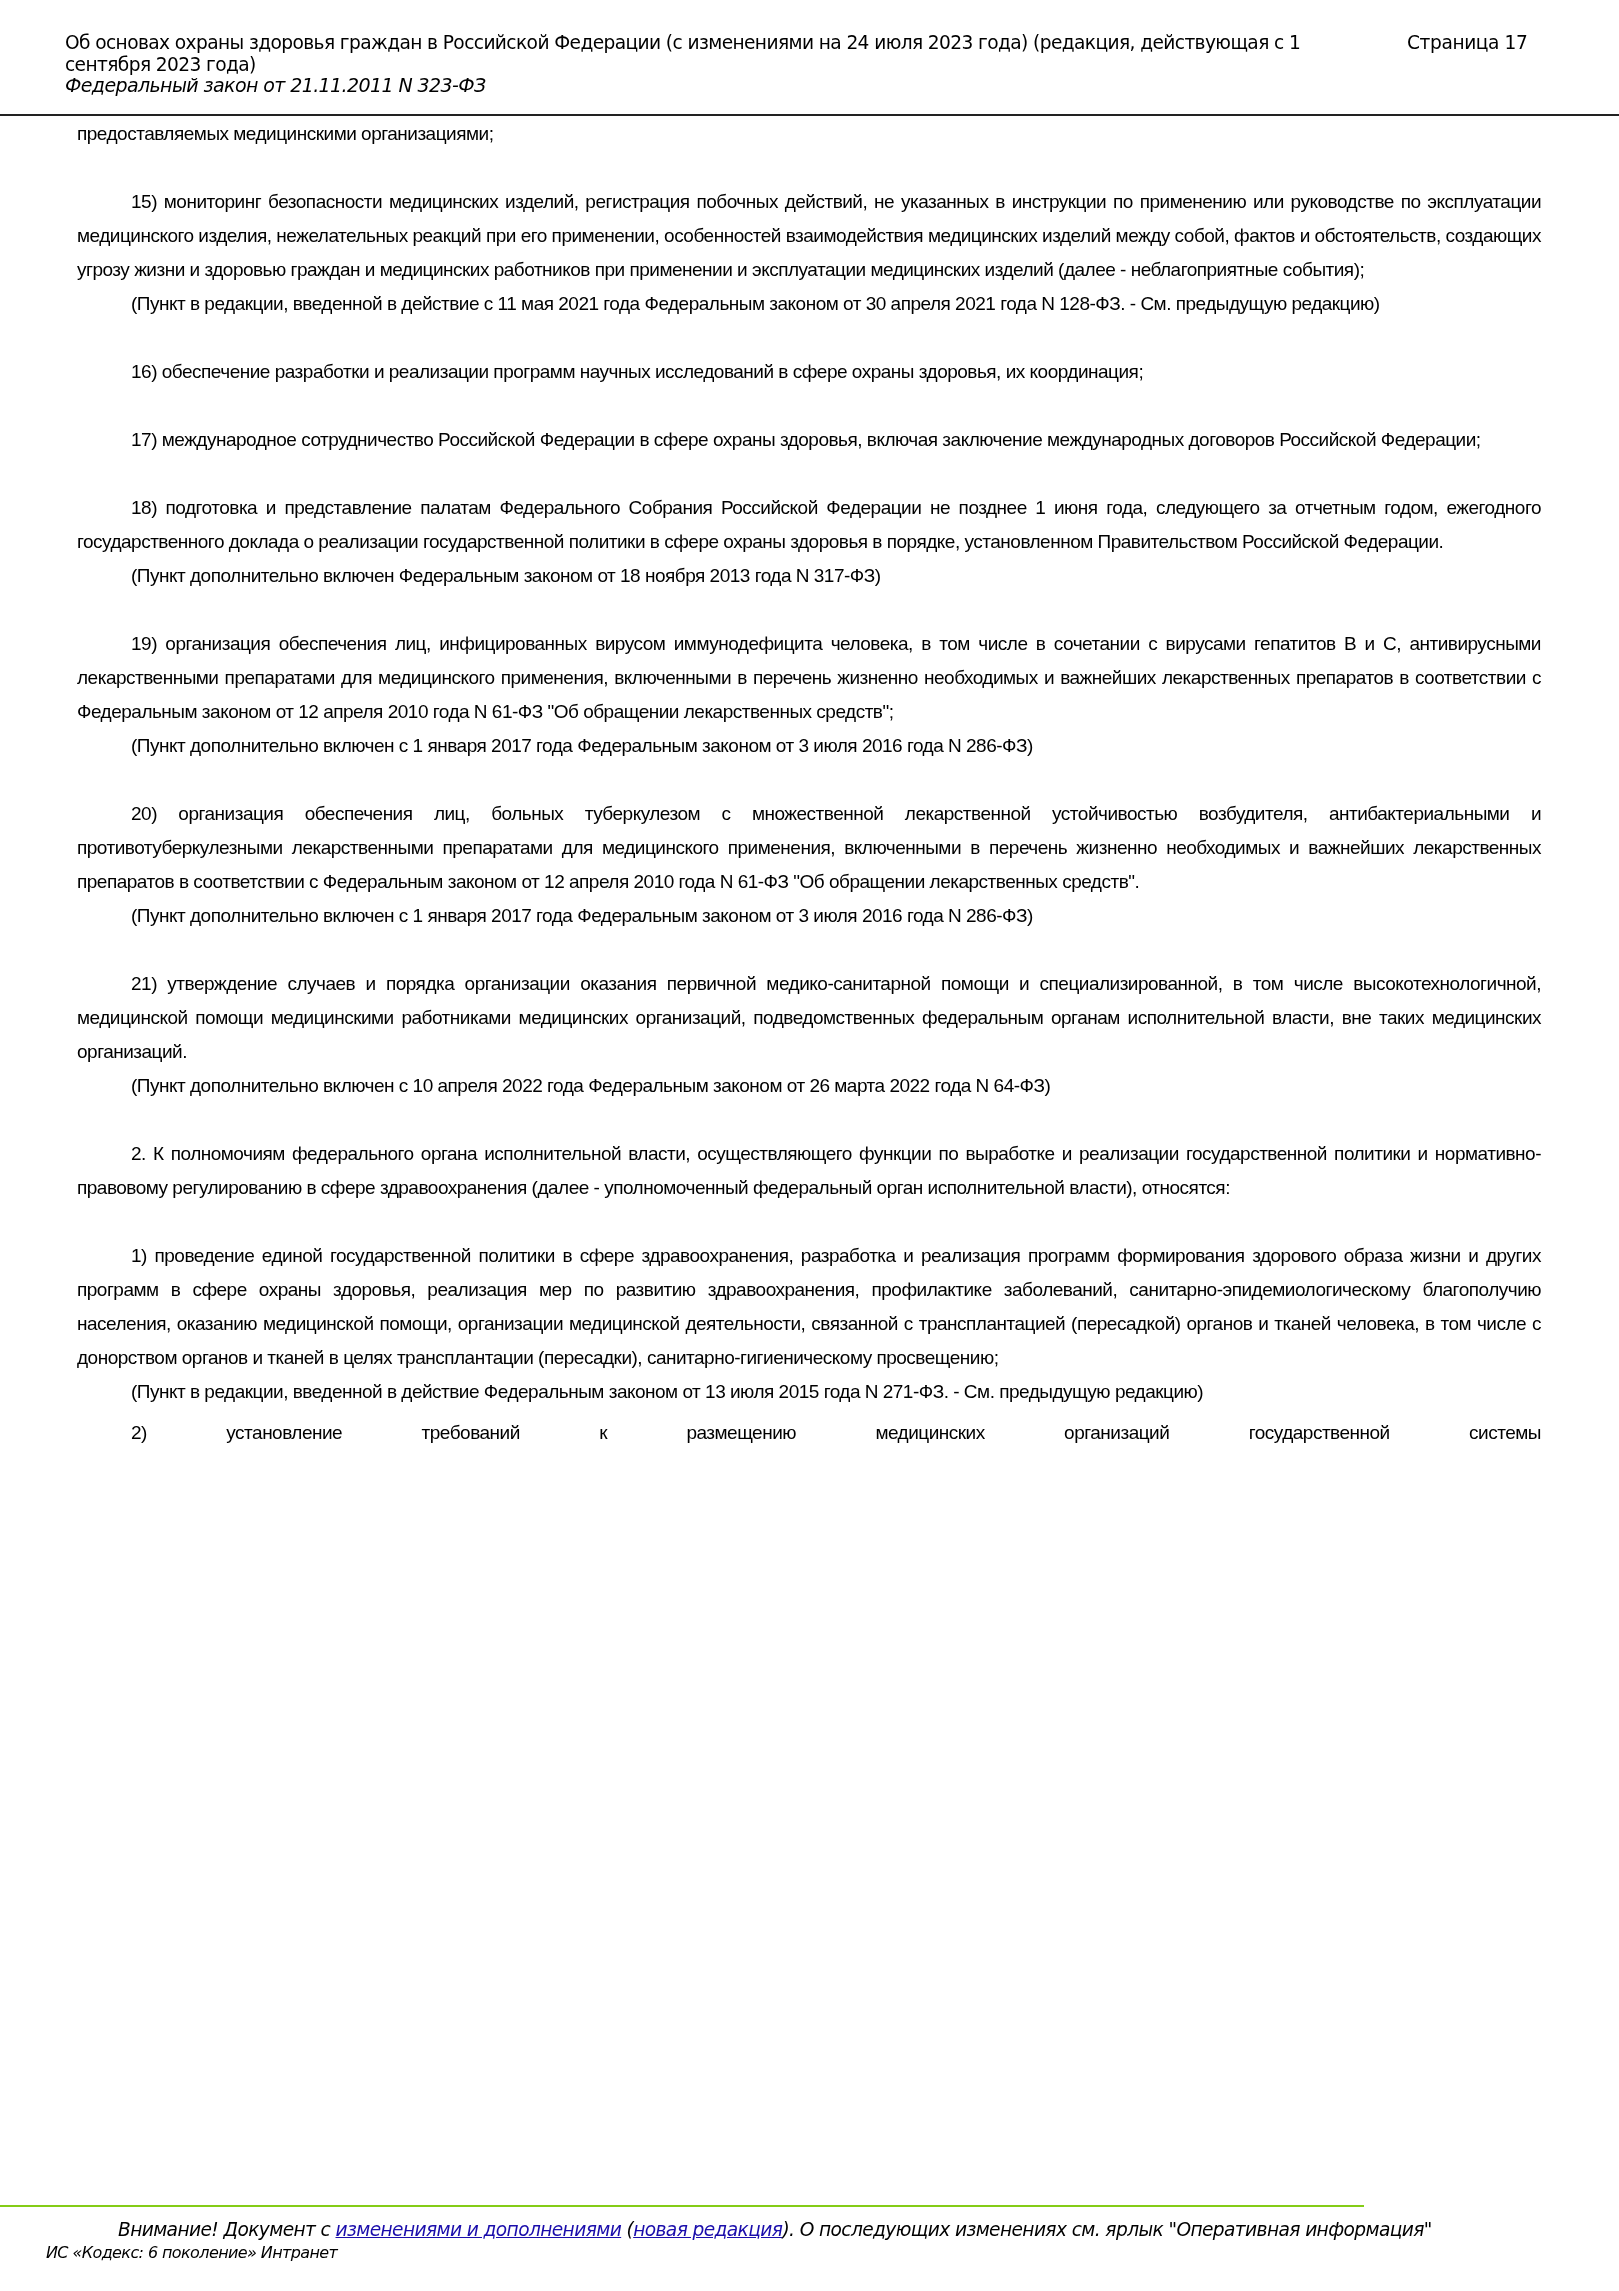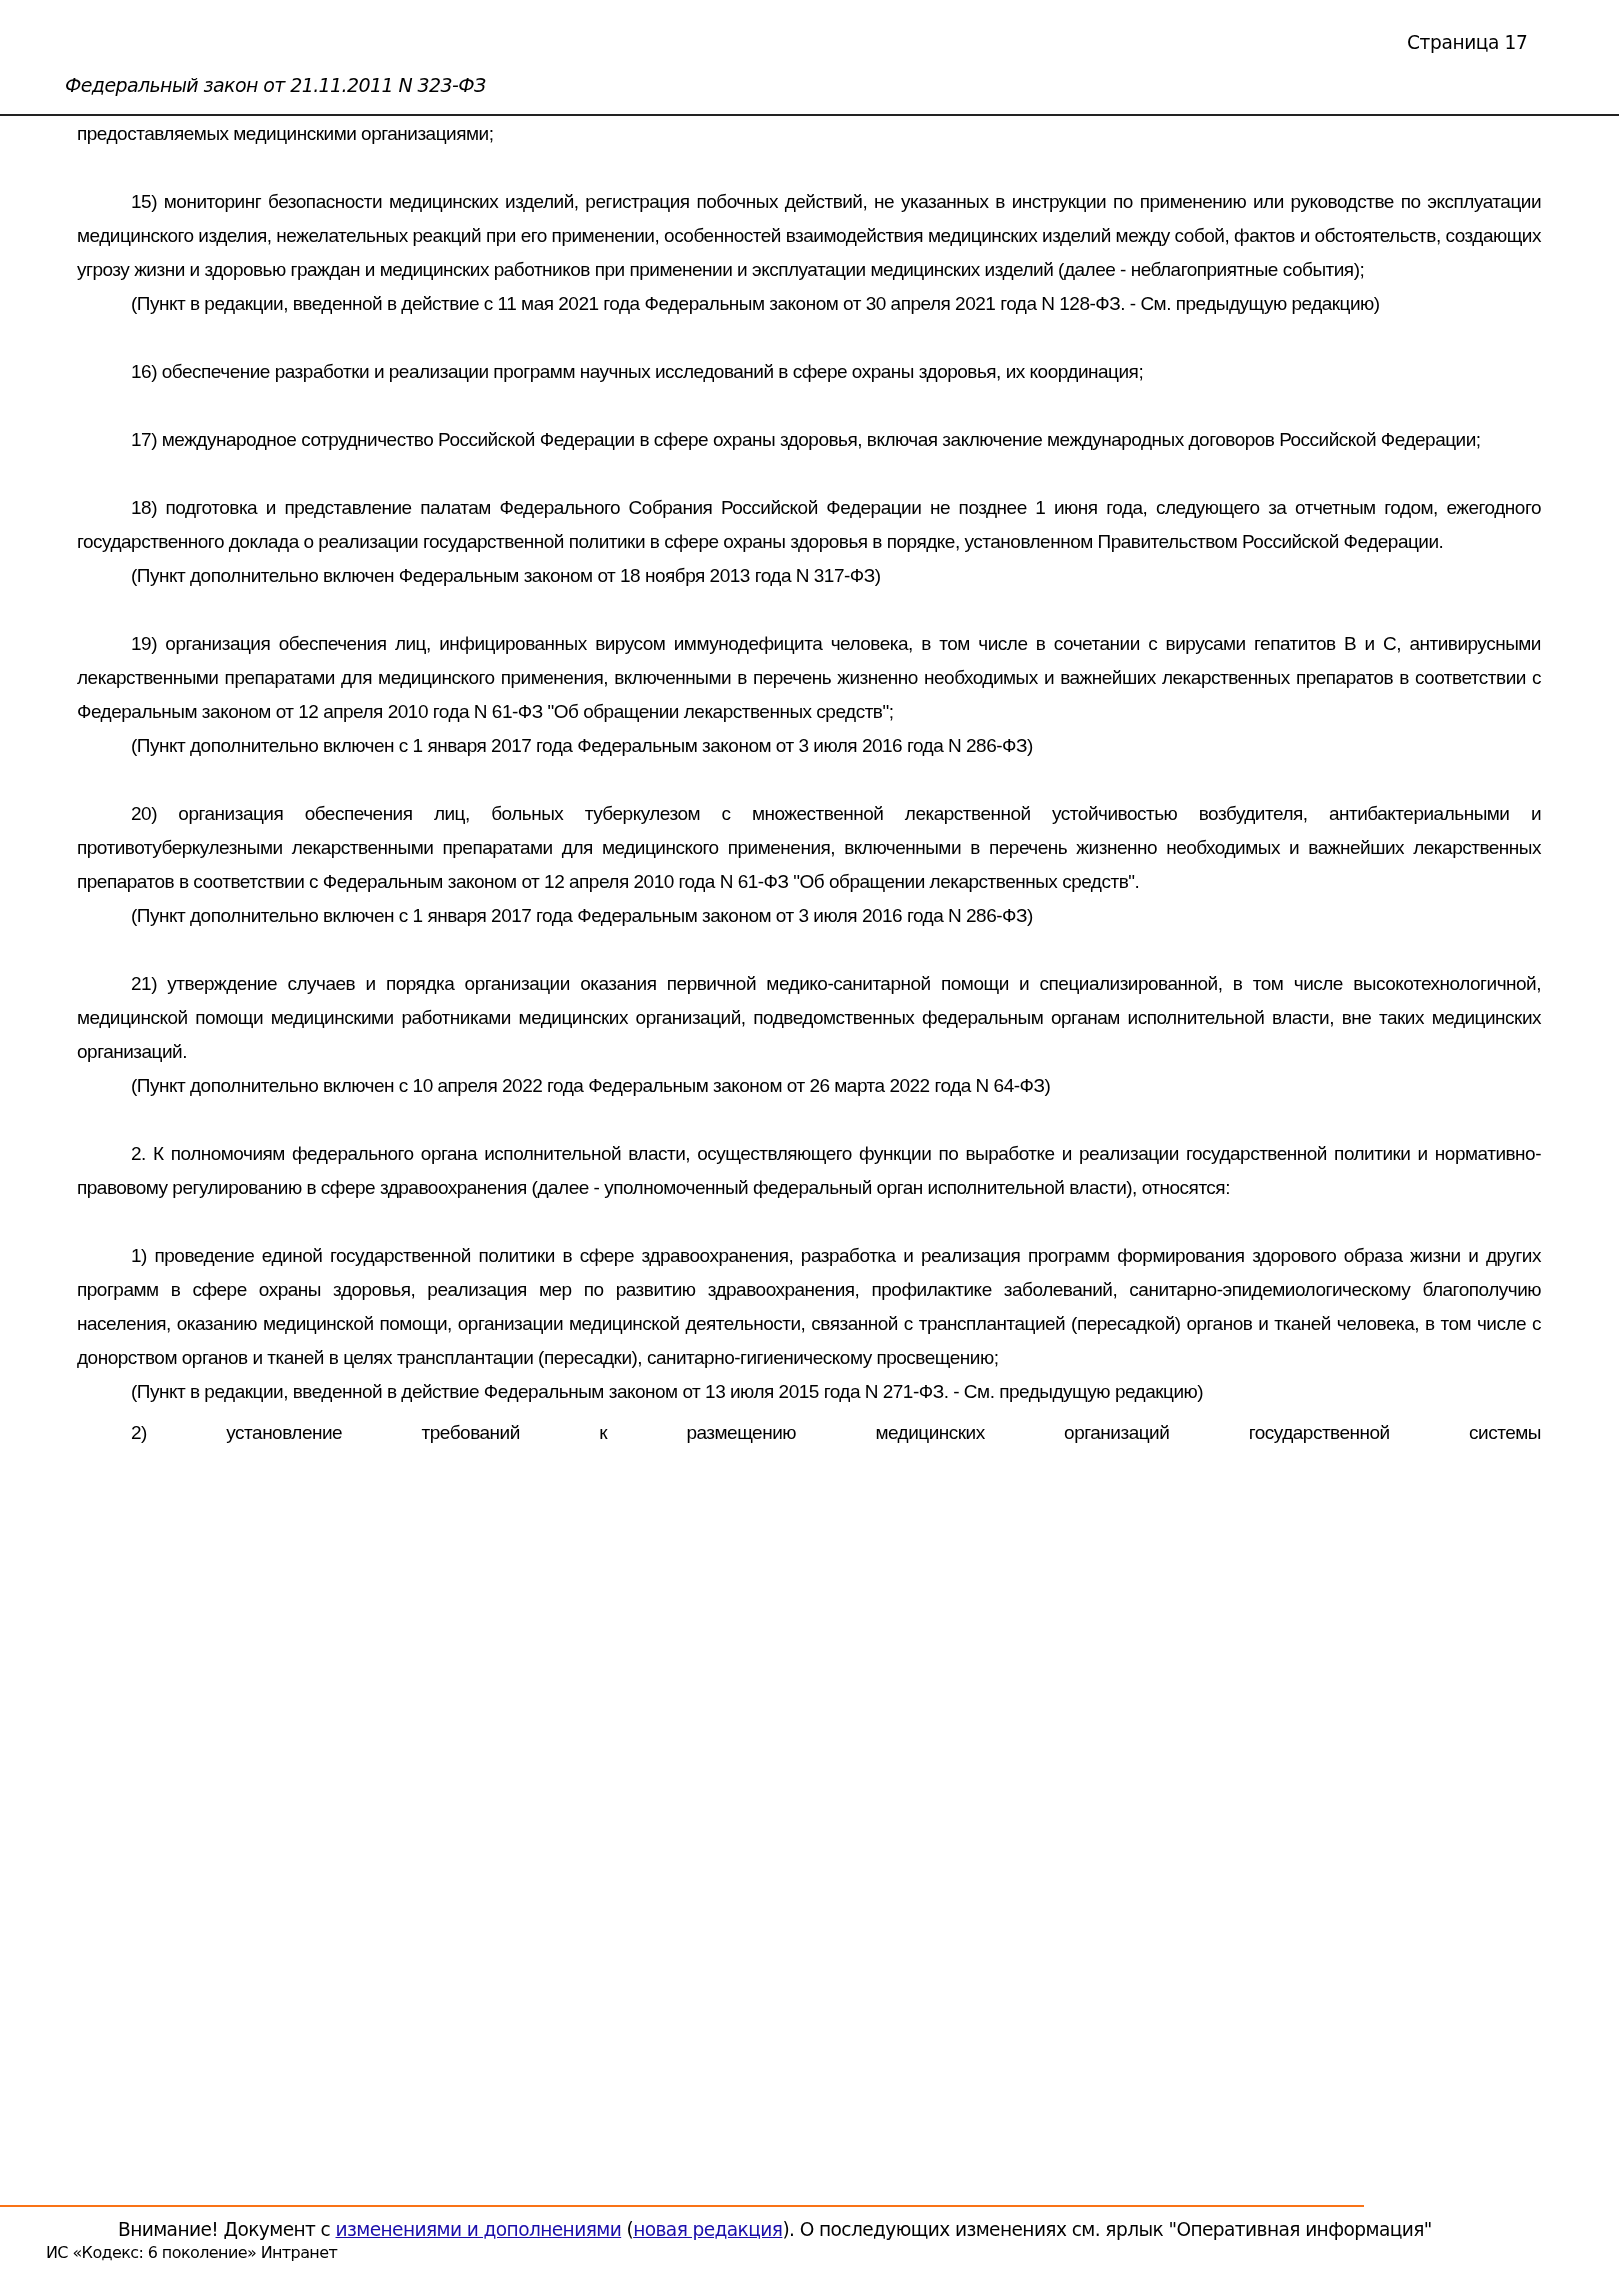--- a/index.html
+++ b/index.html
@@ -35,39 +35,41 @@
     .content p {
       margin: 0; text-indent: 54px;
       letter-spacing: -0.5px;
     }
     .content p.cont { text-indent: 0; }
     .content p.gap { margin-top: 34px; }
     .content p.last-justify { text-align-last: justify; margin-top: 7px; }
 
     .page-footer {
       position: absolute; left: 0; top: 2205px; width: 1364px; height: 86px;
-      border-top: 2px solid #f97316;
+      border-top: 2px solid #84cc16;
       box-sizing: border-box;
+      font-style: italic;
     }
     .footer-notice {
       position: absolute; left: 118px; top: 11.8px; width: 1470px;
       font-family: "DejaVu Sans", sans-serif; font-size: 18.6px; line-height: 21.6px;
       letter-spacing: -0.6px; white-space: nowrap;
     }
     .footer-notice a { color: #1a0dab; text-decoration: underline; }
     .footer-system {
       position: absolute; left: 46px; top: 35px;
       font-family: "DejaVu Sans", sans-serif; font-size: 16px; line-height: 21.6px;
       letter-spacing: -0.6px;
     }
   </style>
 </head>
 <body>
 
 <div class="page-header">
+  <div class="header-title">Об основах охраны здоровья граждан в Российской Федерации (с изменениями на 24 июля 2023 года) (редакция, действующая с 1 сентября 2023 года)</div>
   <div class="header-law">Федеральный закон от 21.11.2011 N 323-ФЗ</div>
   <div class="header-page">Страница 17</div>
 </div>
 
 <div class="content">
   <p class="cont">предоставляемых медицинскими организациями;</p>
   <p class="gap">15) мониторинг безопасности медицинских изделий, регистрация побочных действий, не указанных в инструкции по применению или руководстве по эксплуатации медицинского изделия, нежелательных реакций при его применении, особенностей взаимодействия медицинских изделий между собой, фактов и обстоятельств, создающих угрозу жизни и здоровью граждан и медицинских работников при применении и эксплуатации медицинских изделий (далее - неблагоприятные события);</p>
   <p>(Пункт в редакции, введенной в действие с 11 мая 2021 года Федеральным законом от 30 апреля 2021 года N 128-ФЗ. - См. предыдущую редакцию)</p>
   <p class="gap">16) обеспечение разработки и реализации программ научных исследований в сфере охраны здоровья, их координация;</p>
   <p class="gap">17) международное сотрудничество Российской Федерации в сфере охраны здоровья, включая заключение международных договоров Российской Федерации;</p>

